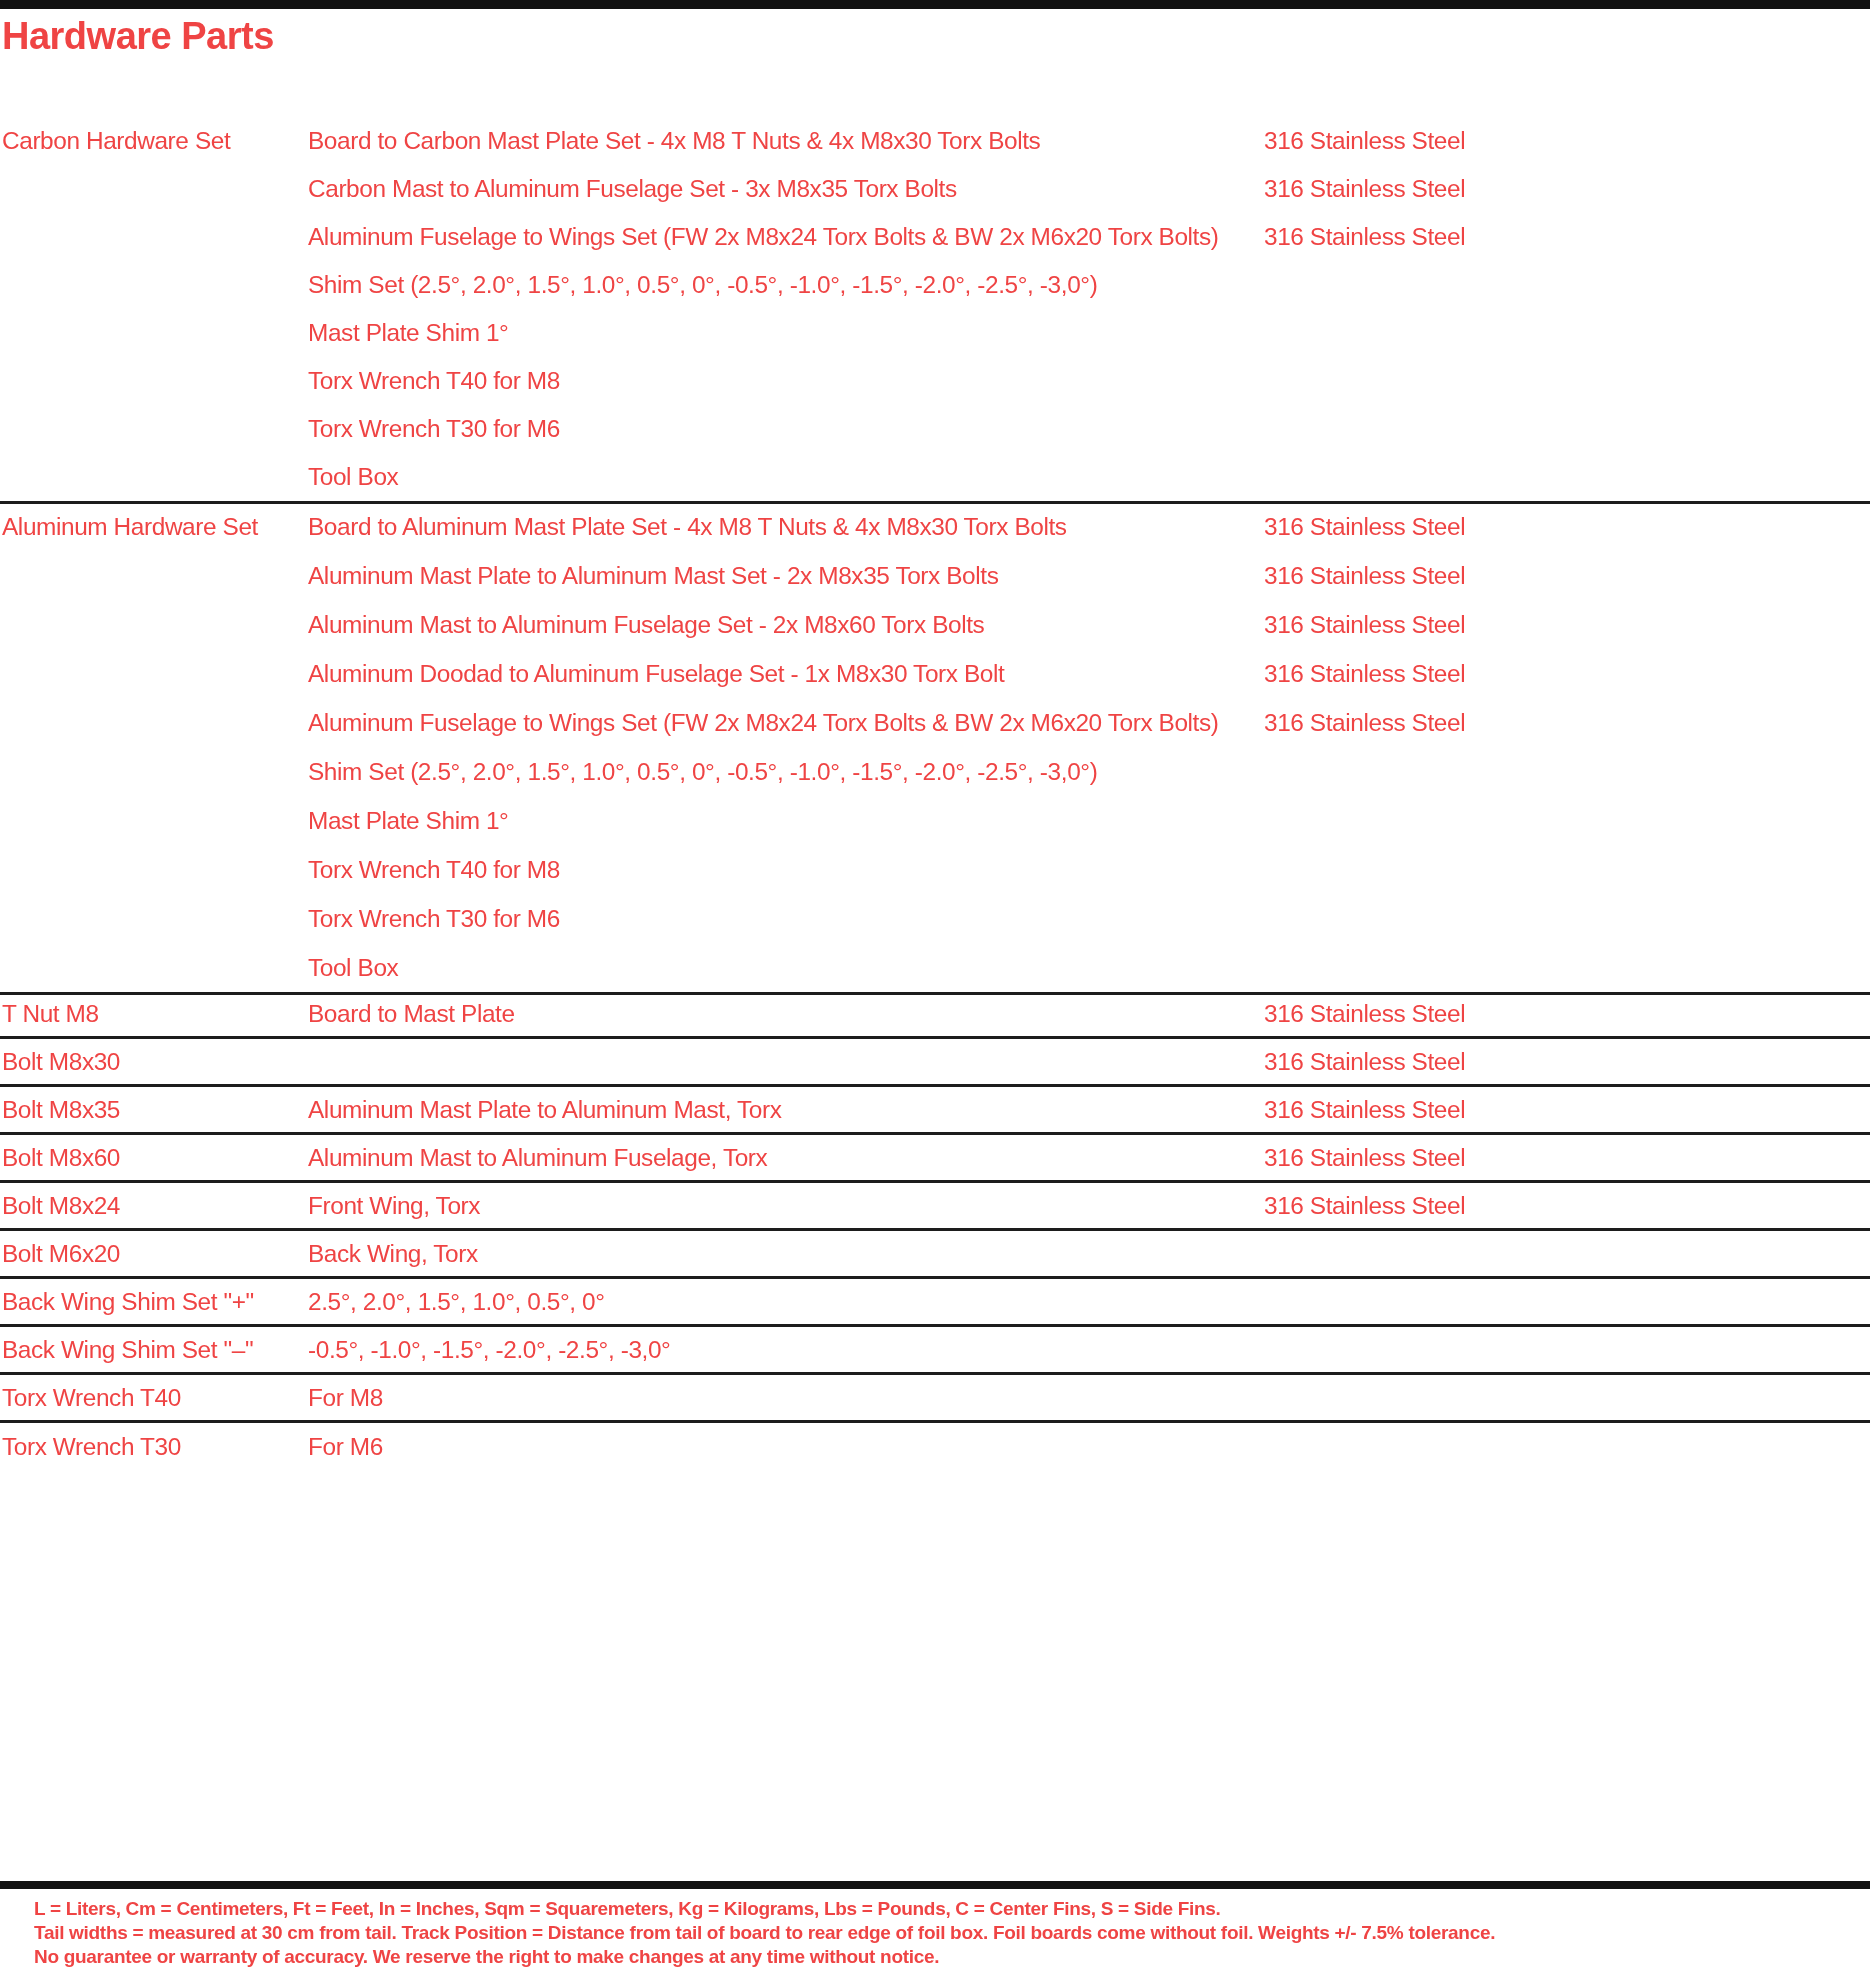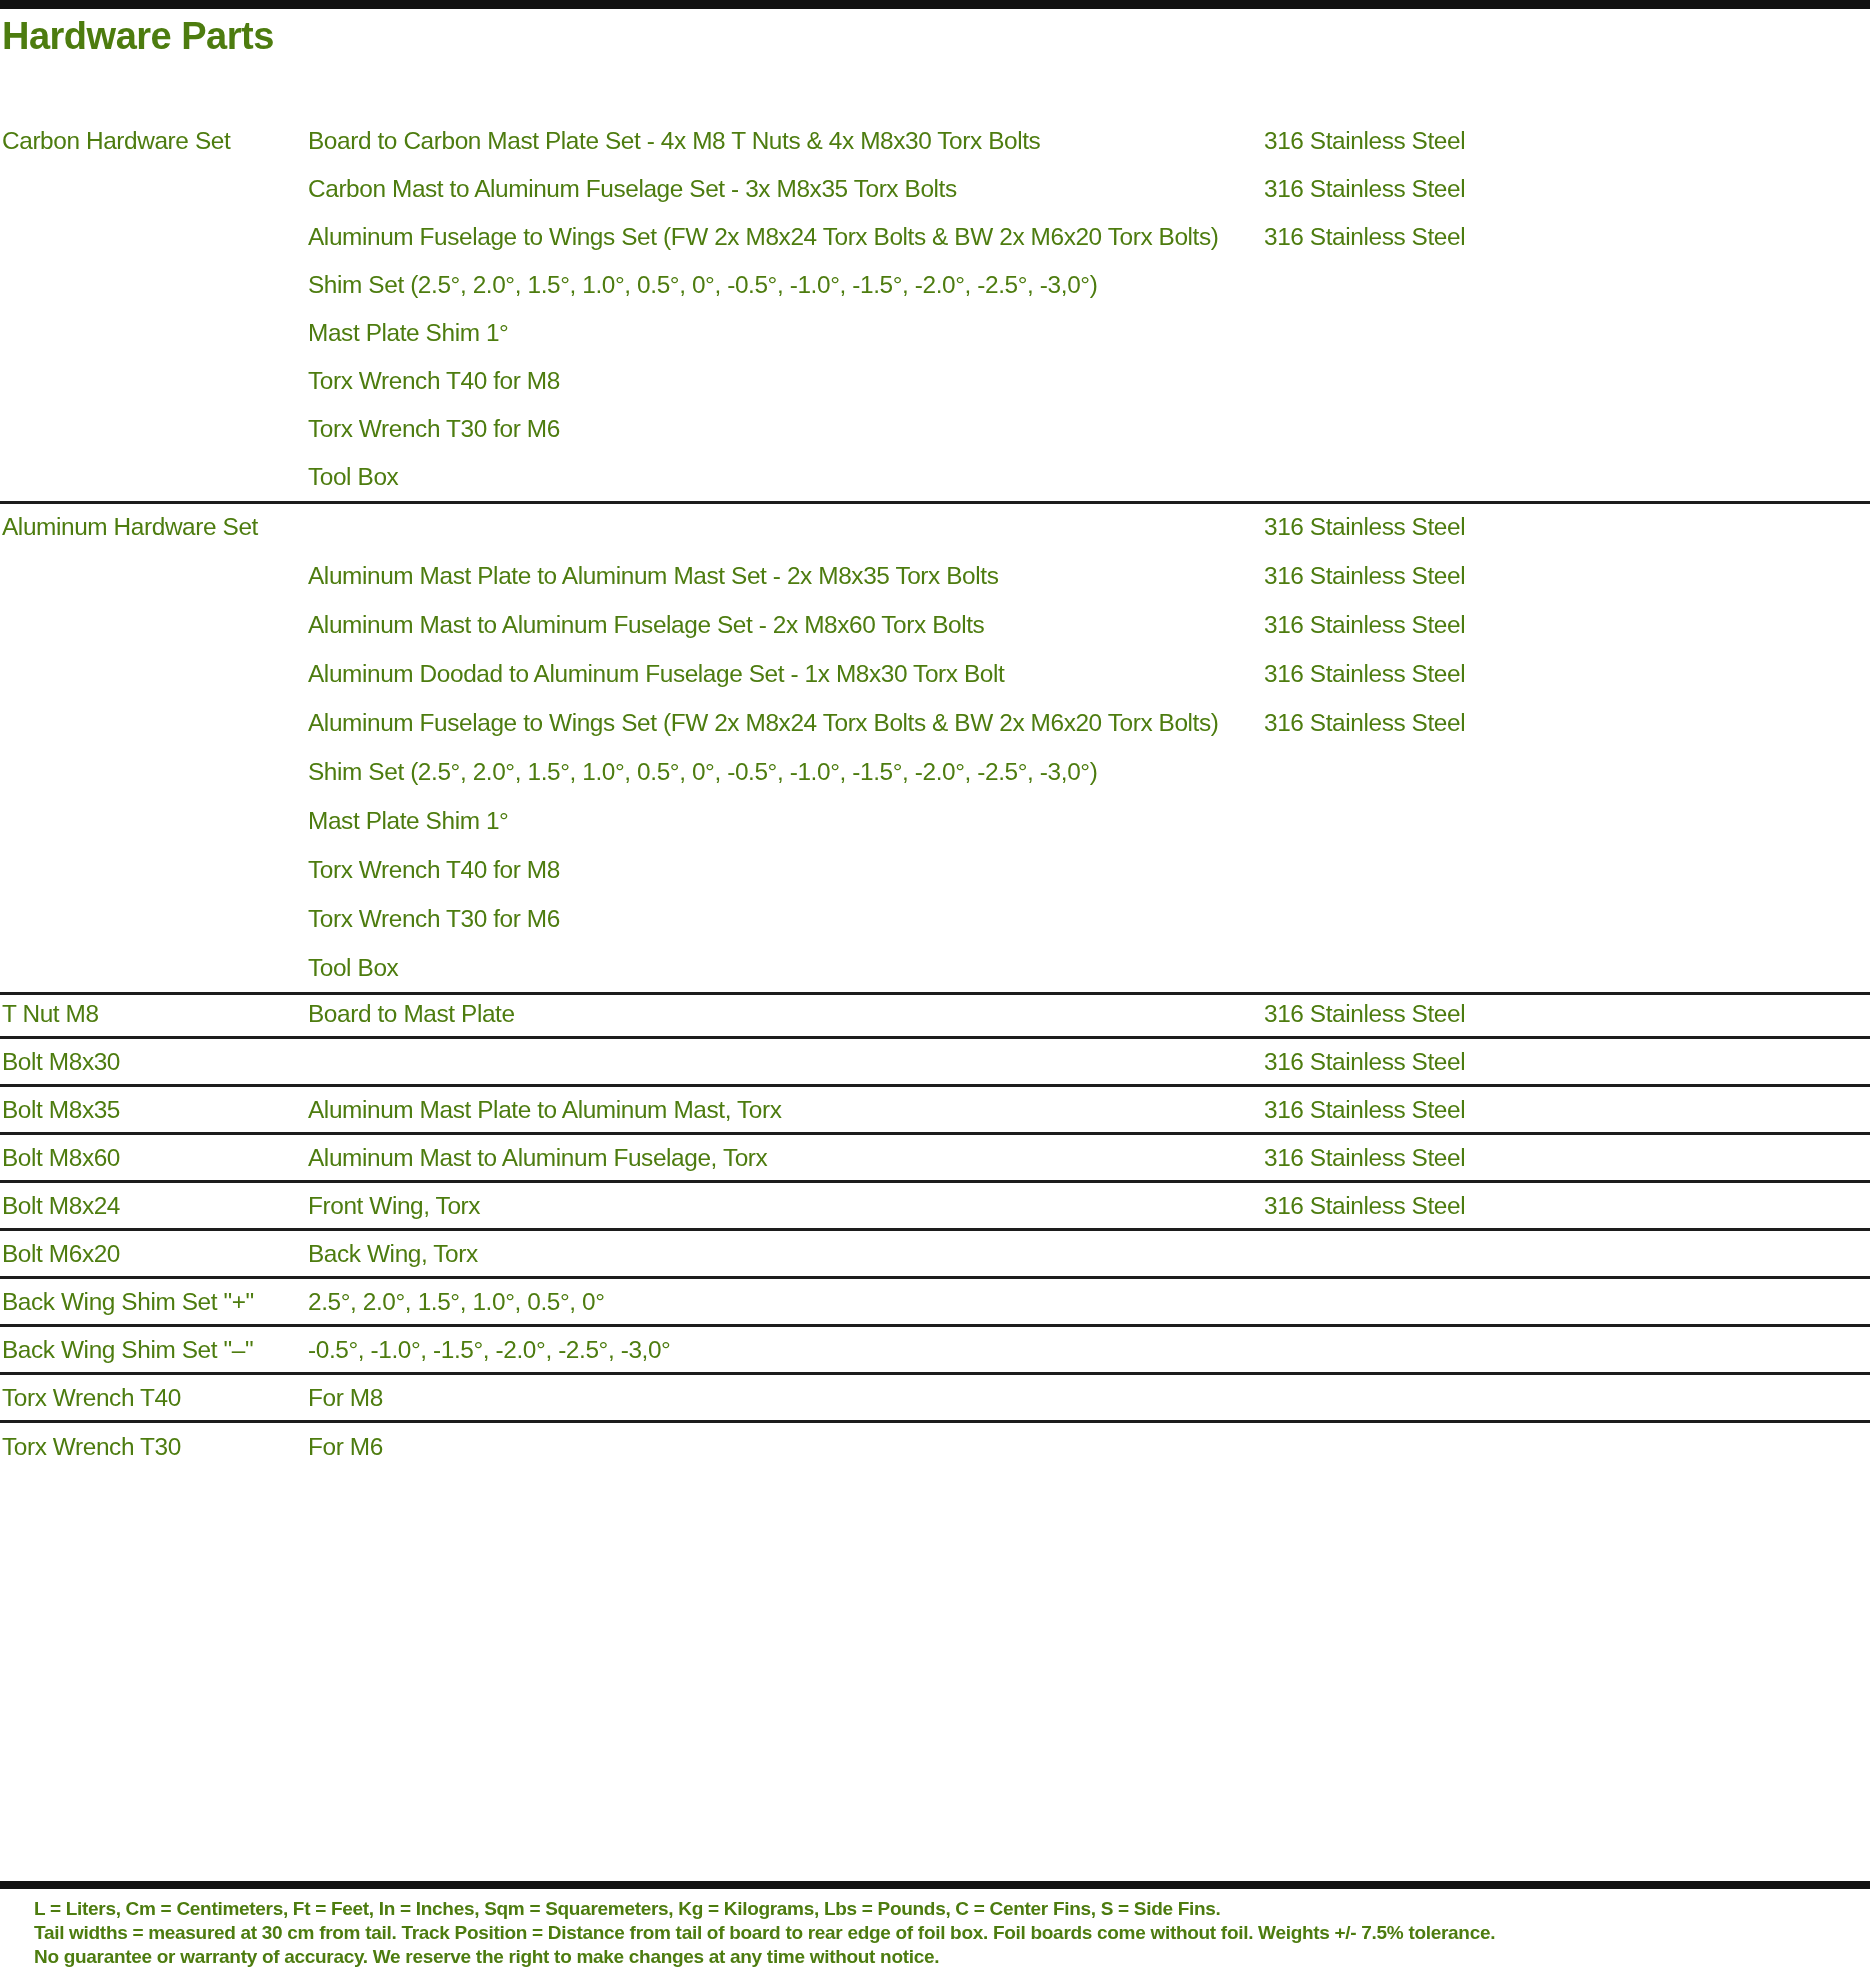--- a/index.html
+++ b/index.html
@@ -1,20 +1,20 @@
 <!DOCTYPE html>
 <html><head>
 <meta charset="utf-8">
 <style>
   html,body { margin:0; padding:0; background:#ffffff; }
   .page {
     position:relative;
     width:1871px; height:1967px;
     background:#ffffff;
-    color:#4d7c0f;
+    color:#ef4444;
     font-family:"Liberation Sans", sans-serif;
     font-size:24.4px;
     letter-spacing:-0.4px;
     overflow:hidden;
   }
   .topbar, .footbar {
     position:absolute; left:0; width:100%;
     background:#121212;
   }
   .topbar { top:0; height:9px; }
@@ -99,20 +99,21 @@
       <span class="cell cd">Torx Wrench T30 for M6</span>
     </div>
     <div class="line">
       <span class="cell cd">Tool Box</span>
     </div>
   </div>
 
   <div class="group" id="group-aluminum">
     <div class="line">
       <span class="cell ci">Aluminum Hardware Set</span>
+      <span class="cell cd">Board to Aluminum Mast Plate Set - 4x M8 T Nuts &amp; 4x M8x30 Torx Bolts</span>
       <span class="cell cc">316 Stainless Steel</span>
     </div>
     <div class="line">
       <span class="cell cd">Aluminum Mast Plate to Aluminum Mast Set - 2x M8x35 Torx Bolts</span>
       <span class="cell cc">316 Stainless Steel</span>
     </div>
     <div class="line">
       <span class="cell cd">Aluminum Mast to Aluminum Fuselage Set - 2x M8x60 Torx Bolts</span>
       <span class="cell cc">316 Stainless Steel</span>
     </div>

